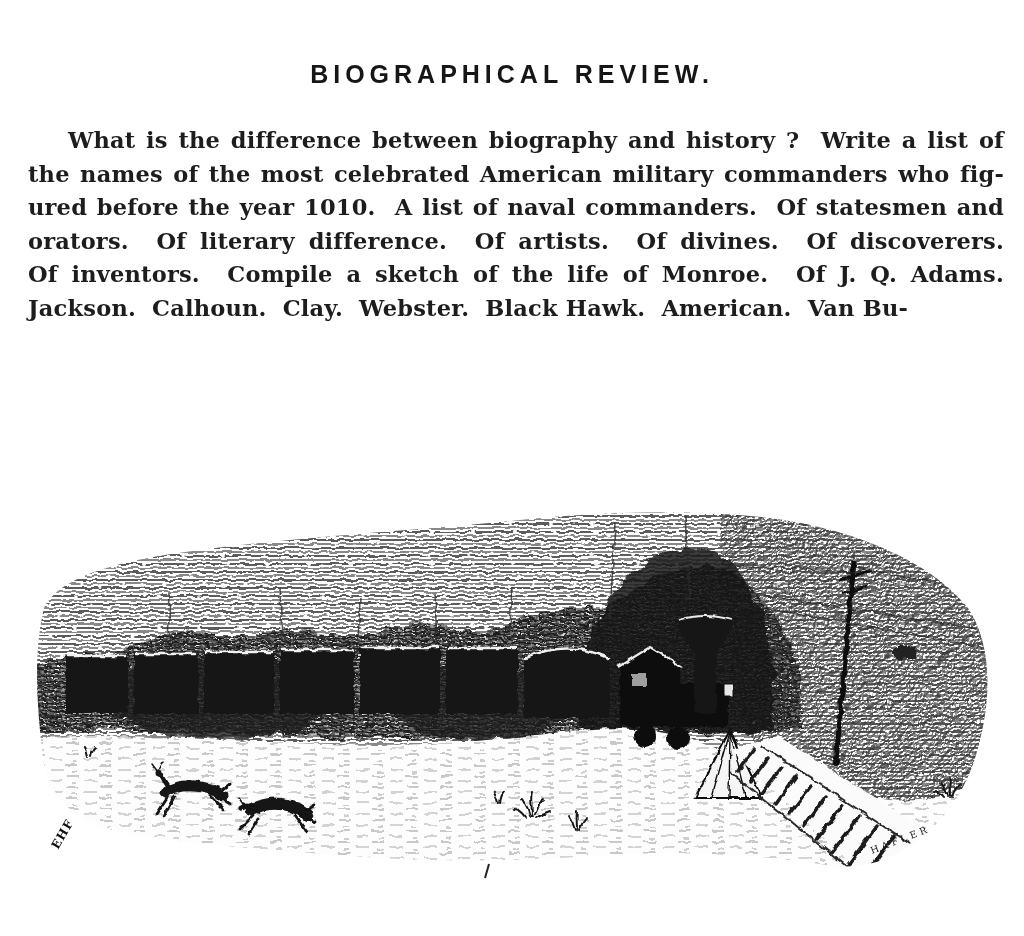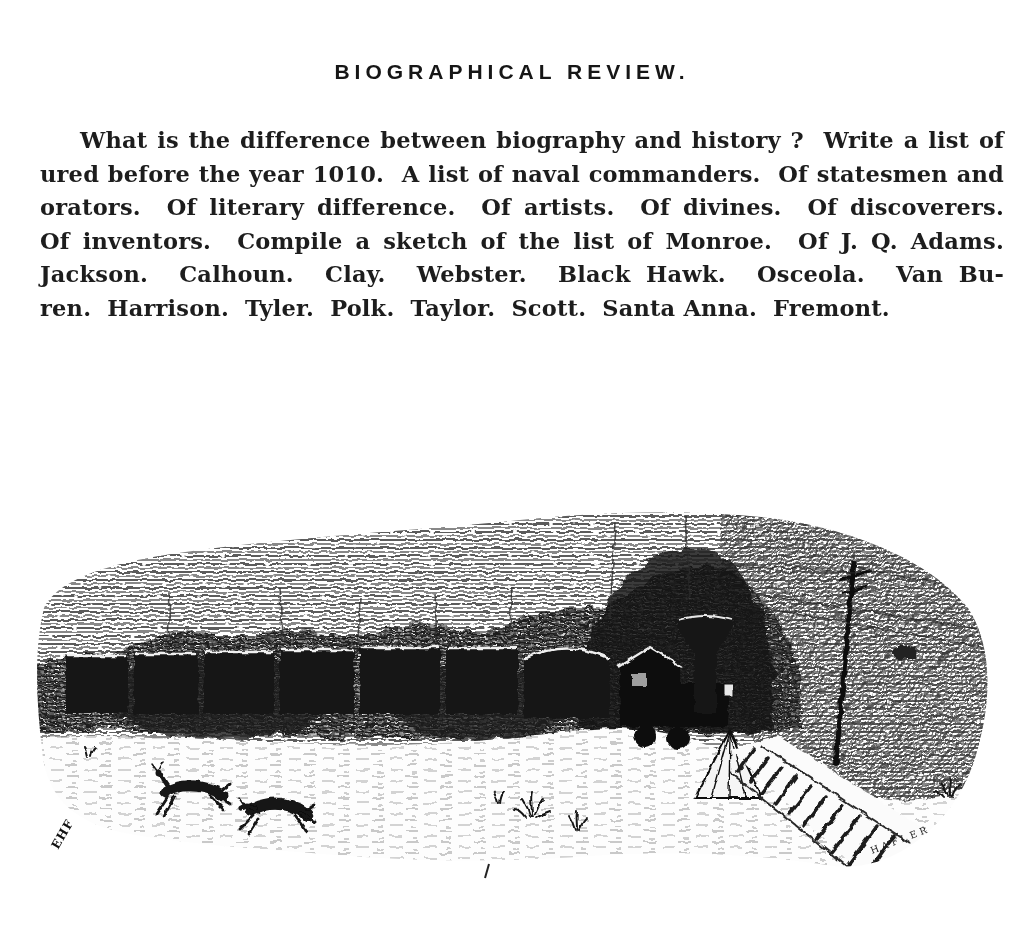--- a/index.html
+++ b/index.html
@@ -3,50 +3,50 @@
 <meta charset="utf-8">
 <style>
   html,body{margin:0;padding:0;}
   body{
     width:1024px;height:936px;position:relative;background:#ffffff;
     font-family:"DejaVu Serif", serif;overflow:hidden;
   }
   .heading{
     position:absolute;top:60px;left:0;width:1024px;text-align:center;
     font-family:"Liberation Sans", sans-serif;font-weight:700;
-    font-size:21px;letter-spacing:5px;color:#161616;
+    font-size:25px;letter-spacing:5px;color:#161616;
   }
   .paragraph{
     position:absolute;top:124px;left:28px;width:976px;
     font-family:"DejaVu Serif", serif;font-weight:700;font-size:22.5px;
     color:#1d1d1d;
   }
   .pline{
     height:33.6px;line-height:33.6px;white-space:pre-wrap;
-    text-align:justify;text-align-last:justify;letter-spacing:0.2px;margin-left:12px;
+    text-align:justify;text-align-last:justify;letter-spacing:0.2px;
   }
   .pline:first-child{text-indent:40px;}
   .pline:last-child{text-align-last:left;}
   .illustration{
     position:absolute;left:30px;top:498px;width:985px;height:400px;
   }
   .illustration svg{display:block;width:100%;height:100%;}
 </style>
 </head>
 <body>
 
 <div class="heading">BIOGRAPHICAL REVIEW.</div>
 
 <div class="paragraph">
   <div class="pline">What is the difference between biography and history ?  Write a list of</div>
+  <div class="pline">the names of the most celebrated American military commanders who fig-</div>
   <div class="pline">ured before the year 1010.  A list of naval commanders.  Of statesmen and</div>
   <div class="pline">orators.  Of literary difference.  Of artists.  Of divines.  Of discoverers.</div>
-  <div class="pline">Of inventors.  Compile a sketch of the list of Monroe.  Of J. Q. Adams.</div>
-  <div class="pline">Jackson.  Calhoun.  Clay.  Webster.  Black Hawk.  Osceola.  Van Bu-</div>
-  <div class="pline">ren.  Harrison.  Tyler.  Polk.  Taylor.  Scott.  Santa Anna.  Fremont.</div>
+  <div class="pline">Of inventors.  Compile a sketch of the life of Monroe.  Of J. Q. Adams.</div>
+  <div class="pline">Jackson.  Calhoun.  Clay.  Webster.  Black Hawk.  American.  Van Bu-</div>
 </div>
 
 <div class="illustration" role="img" aria-label="Wood engraving: a steam train rounds a snowy curve through dark woods while two deer flee across the snow; a telegraph pole stands beside the railroad track running to the lower right.">
 <svg viewBox="0 0 985 400" xmlns="http://www.w3.org/2000/svg">
   <defs>
     <clipPath id="vig">
       <path d="M 14,110 C 30,78 90,62 170,52 C 260,40 360,34 470,24 C 560,14 650,10 740,20
                C 820,30 900,62 938,110 C 962,146 962,200 948,250 C 938,288 918,322 880,348
                C 850,368 820,372 790,366 C 720,356 640,352 560,358 C 480,364 400,364 320,358
                C 240,352 150,346 90,334 C 40,322 16,296 12,252 C 6,200 4,152 14,110 Z"></path>

